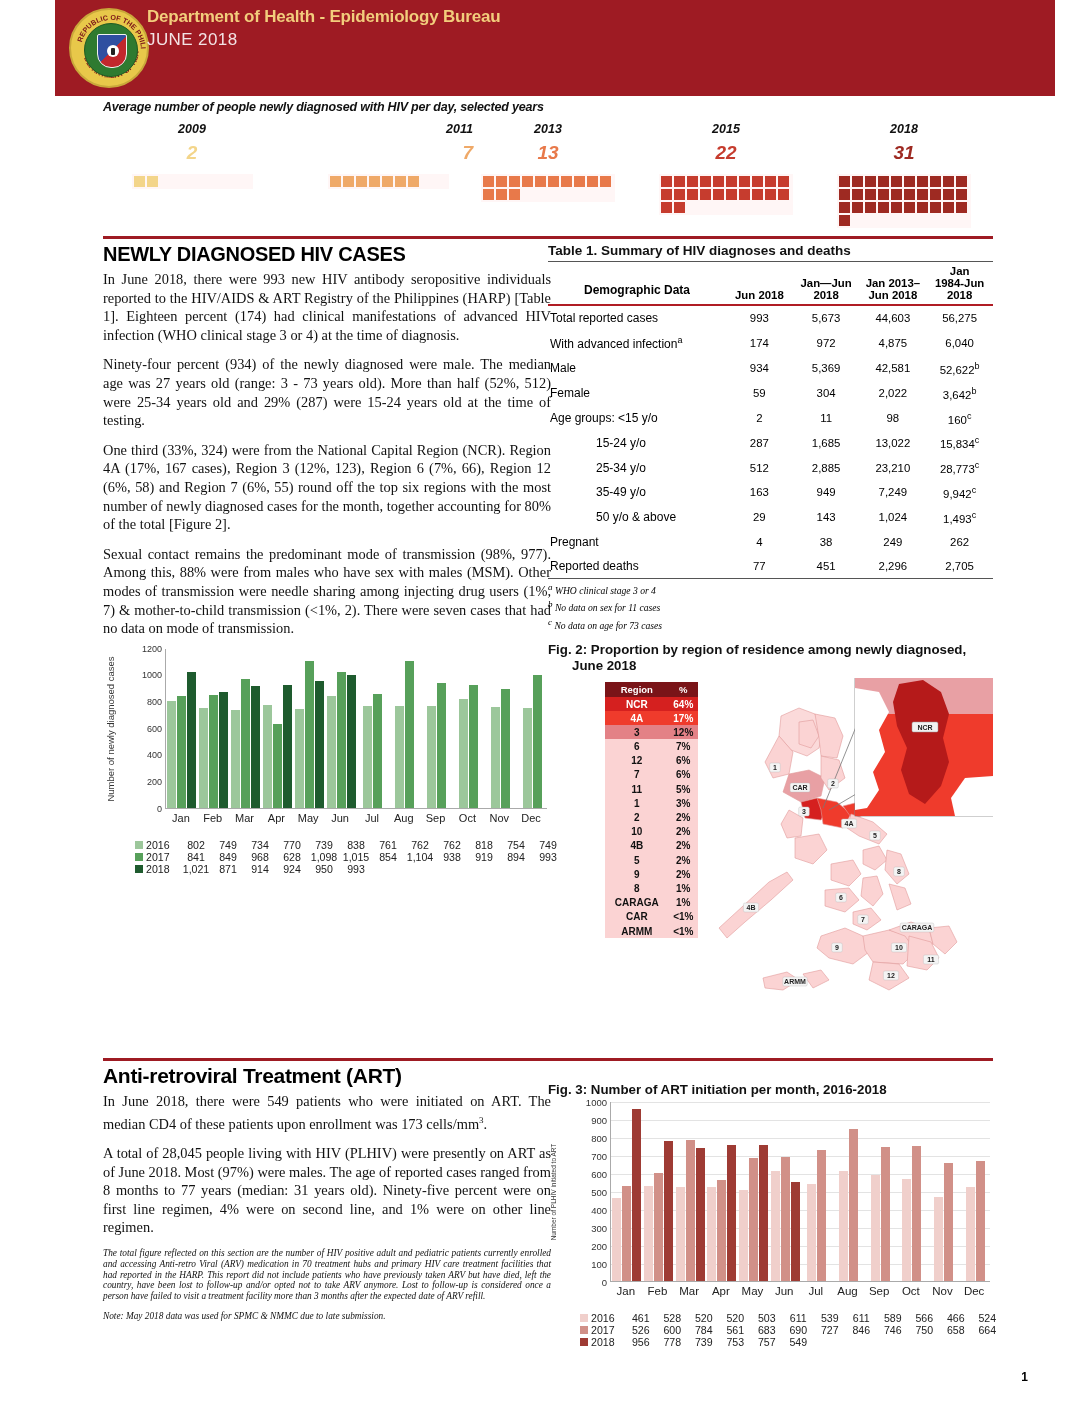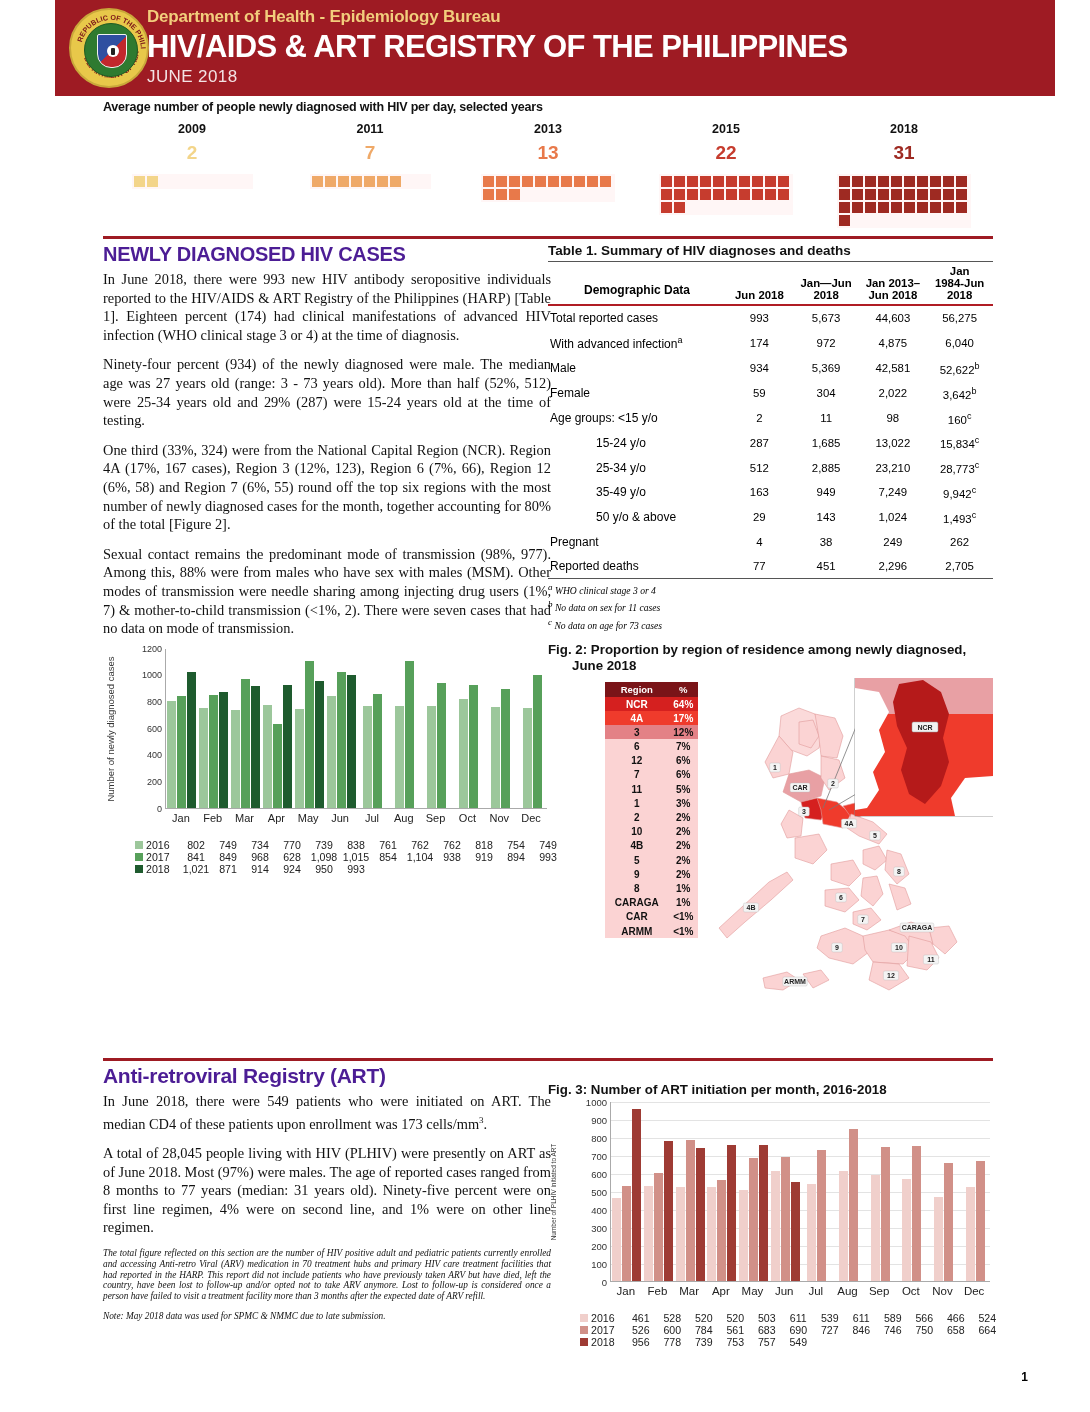--- a/index.html
+++ b/index.html
@@ -56,21 +56,21 @@
   .hdr-title {
     color:#ffffff; font-size:31px; font-weight:bold; letter-spacing:-0.6px;
     line-height:37px; white-space:nowrap;
   }
   .hdr-date {
     color:#f3e3e4; font-size:17px; line-height:23px; letter-spacing:0.4px;
   }
 
   
   .info {
-    position:absolute; left:103px; top:100px; width:890px; height:134px;
+    position:absolute; left:103px; top:100px; width:890px; height:134px;font-style:italic;
   }
   .info-title {
     font-size:12.5px; font-weight:bold; color:#111; letter-spacing:-0.2px;
   }
   .info-cols {
     position:absolute; left:0; top:22px; width:890px; height:112px;
   }
   .info-col { position:absolute; top:0; width:170px; text-align:center; }
   .info-year { font-size:12.5px; font-weight:bold; color:#111; }
   .info-val { font-size:19px; font-weight:bold; margin-top:6px; line-height:22px; }
@@ -83,21 +83,21 @@
   .info-rule {
     position:absolute; left:103px; top:236px; width:890px; height:3px;
     background:#9e1b23;
   }
 
   
   .colL { position:absolute; left:103px; top:243px; width:448px; }
   .colR { position:absolute; left:548px; top:243px; width:445px; }
 
   .sec-title {
-    color:#4c1d95; font-size:20px; font-weight:bold; letter-spacing:-0.3px;
+    color:#000000; font-size:20px; font-weight:bold; letter-spacing:-0.3px;
     margin:0 0 4px 0;
   }
   .sec-title.art { font-size:21px; }
   p.body {
     font-family:"Liberation Serif", serif;
     font-size:14.4px; line-height:18.6px;
     text-align:justify; margin:0 0 11px 0; color:#111;
   }
   p.body.tight { margin-bottom:10px; }
   sup { font-size:9px; vertical-align:super; }
@@ -175,37 +175,36 @@
             <textPath href="#arcBot" startOffset="9%">DEPARTMENT OF HEALTH</textPath>
           </text>
         </svg>
       </div>
       <div class="inner">
         <div class="shield"></div>
       </div>
     </div>
     <div class="hdr-txt">
       <div class="hdr-sub1">Department of Health - Epidemiology Bureau</div>
-      <div class="hdr-title">HIV/AIDS &amp; ART REGISTRY OF THE PHILIPPINES</div>
       <div class="hdr-date">JUNE 2018</div>
     </div>
   </div>
 
   <div class="info">
     <div class="info-title">Average number of people newly diagnosed with HIV per day, selected years</div>
     <div class="info-cols" id="infoCols">
         <div class="info-col" style="left: 4px;">
           <div class="info-year">2009</div>
           <div class="info-val" style="color: rgb(243, 213, 138);">2</div>
           <div class="sq-wrap" style="width: 121px; left: 24.5px; background: rgba(255, 245, 245, 0.85);">
             <div class="sq" style="background: rgb(243, 213, 138);"></div>
             <div class="sq" style="background: rgb(243, 213, 138);"></div>
           </div>
         </div>
-        <div class="info-col" style="left: 182px;">
+        <div class="info-col" style="left: 200px; text-align: right;">
           <div class="info-year">2011</div>
           <div class="info-val" style="color: rgb(239, 169, 104);">7</div>
           <div class="sq-wrap" style="width: 121px; left: 24.5px; background: rgba(255, 245, 245, 0.85);">
             <div class="sq" style="background: rgb(239, 169, 104);"></div>
             <div class="sq" style="background: rgb(239, 169, 104);"></div>
             <div class="sq" style="background: rgb(239, 169, 104);"></div>
             <div class="sq" style="background: rgb(239, 169, 104);"></div>
             <div class="sq" style="background: rgb(239, 169, 104);"></div>
             <div class="sq" style="background: rgb(239, 169, 104);"></div>
             <div class="sq" style="background: rgb(239, 169, 104);"></div>
@@ -709,21 +708,21 @@
               <text x="92" y="306" text-anchor="middle">ARMM</text>
             </g>
         </svg>
       </div>
     </div>
   </div>
 
   <div class="art-rule"></div>
 
   <div style="position:absolute; left:103px; top:1064px; width:448px;">
-    <div class="sec-title art">Anti-retroviral Registry (ART)</div>
+    <div class="sec-title art">Anti-retroviral Treatment (ART)</div>
     <p class="body"><span>In June 2018,  there were 549 patients who were initiated on ART. The median CD4 of these patients upon enrollment was 173 cells/mm</span><sup>3</sup><span>.</span></p>
     <p class="body">A total of 28,045 people living with HIV (PLHIV) were presently on ART as of June 2018. Most (97%) were males. The age of reported cases ranged from 8 months to 77 years (median: 31 years old). Ninety-five percent were on first line regimen, 4% were on second line, and 1% were on other line regimen.</p>
     <p class="small-note">The total figure reflected on this section are the number of HIV positive adult and pediatric patients currently enrolled and accessing Anti-retro Viral (ARV) medication in 70 treatment hubs and primary HIV care treatment facilities that had reported in the HARP. This report did not include patients who have previously taken ARV but have died, left the country, have been lost to follow-up and/or opted not to take ARV anymore. Lost to follow-up is considered once a person have failed to visit a treatment facility more than 3 months after the expected date of ARV refill.</p>
     <p class="small-note" style="margin-top:9px;text-align:left;">Note:  May 2018 data was used for SPMC &amp; NMMC due to late submission.</p>
   </div>
 
   <div style="position:absolute; left:548px; top:1082px; width:445px;">
     <div class="fig-title" style="margin-bottom:4px;">Fig. 3: Number of ART initiation per month, 2016-2018</div>
     <div id="fig3" class="chart">
         <div style="position: relative; height: 208px;">

